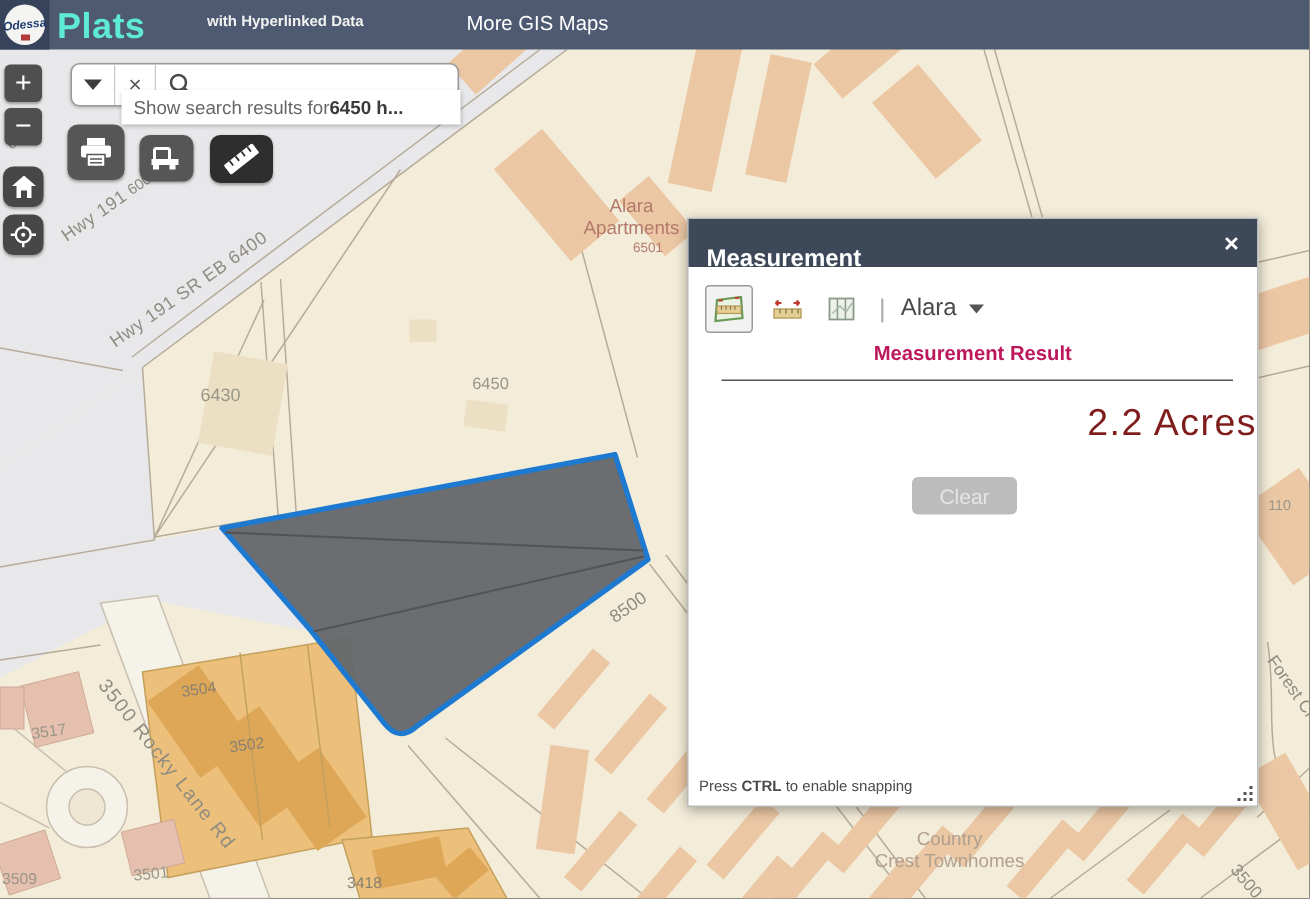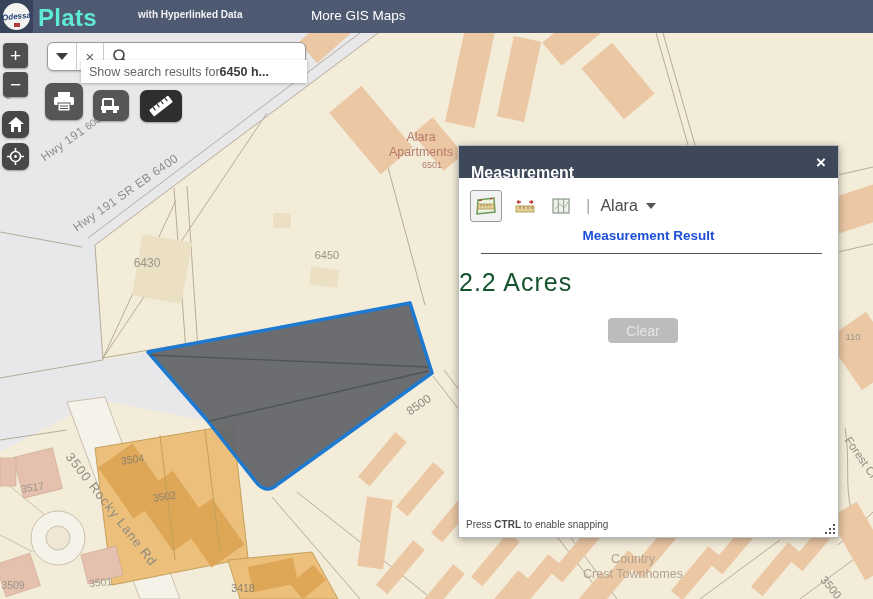--- a/index.html
+++ b/index.html
@@ -48,23 +48,23 @@
                 display:flex;align-items:center;padding:0 12px;}
   .panel-title{font-size:16px;font-weight:bold;margin-top:21px;}
   .panel-close{margin-left:auto;background:none;border:none;color:#fff;font-size:17px;font-weight:bold;padding:0;line-height:1;}
   .mtoolbar{position:absolute;left:11px;top:43px;height:34px;display:flex;align-items:center;}
   .micon-btn{border:none;background:transparent;padding:3px;display:flex;align-items:center;justify-content:center;margin-right:10px;}
   .micon-btn.selected{background:#f2f2f2;border:1px solid #9a9a9a;border-radius:3px;width:32px;height:32px;}
   .unit-divider{color:#aaa;font-size:17px;margin:0 10px 0 2px;}
   .unit-select{display:flex;align-items:center;border:none;background:none;padding:0;}
   .unit-label{font-size:16px;color:#4a4a4a;}
   .unit-caret{width:0;height:0;border-left:5px solid transparent;border-right:5px solid transparent;border-top:6px solid #555;margin-left:8px;}
-  .m-result-head{position:absolute;left:0;right:0;top:82px;text-align:center;font-size:13.5px;color:#1d4ed8;font-weight:bold;}
+  .m-result-head{position:absolute;left:0;right:0;top:82px;text-align:center;font-size:13.5px;color:#be185d;font-weight:bold;}
   .m-sep{position:absolute;left:22px;right:16px;top:107px;border-top:1px solid #555;}
-  .m-value{position:absolute;left:0;right:0;top:122px;text-align:left;font-size:25px;color:#14532d;font-weight:300;letter-spacing:1px;}
+  .m-value{position:absolute;left:0;right:0;top:122px;text-align:right;font-size:25px;color:#7f1d1d;font-weight:300;letter-spacing:1px;}
   .clear-button{position:absolute;left:149px;top:172px;width:70px;height:25px;background:#bcbcbc;color:#e4e4e4;
                 border:none;border-radius:4px;font-size:14px;}
   .panel-foot{position:absolute;left:7px;bottom:7px;font-size:10px;color:#4a4a4a;}
   .resize-handle{position:absolute;right:3px;bottom:3px;width:11px;height:11px;}
   .resize-handle i{position:absolute;width:2px;height:2px;background:#555;}
 </style>
 </head>
 <body>
 
 <div class="stage">

